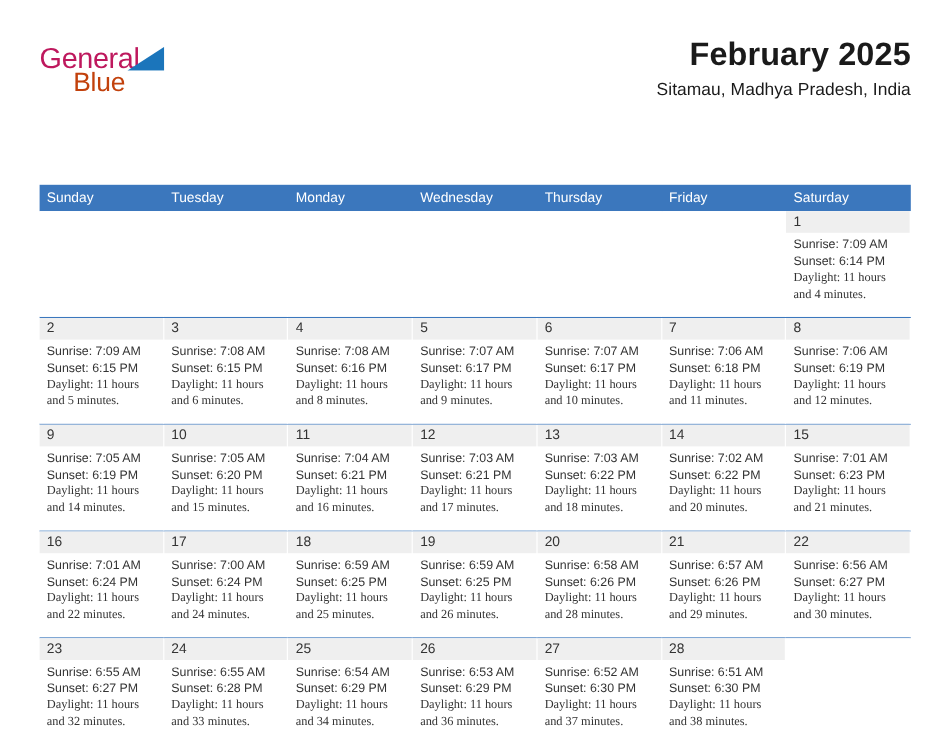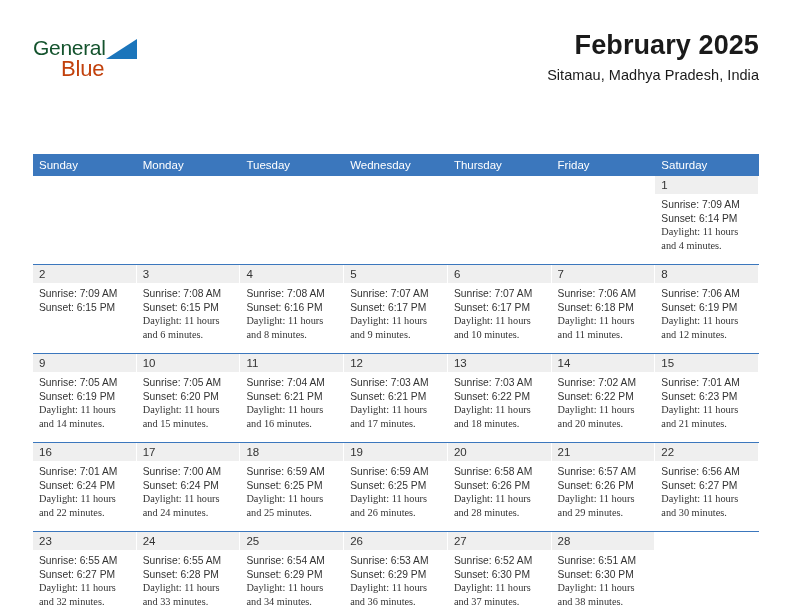--- a/index.html
+++ b/index.html
@@ -29,23 +29,23 @@
     position: absolute;
     left: 0;
     top: 8px;
     width: 120px;
     height: 48px;
   }
   .logo-general {
     position: absolute;
     left: 0;
     top: 0;
-    font-size: 21px;
+    font-size: 24px;
     letter-spacing: -0.3px;
-    color: #14532d;
+    color: #be185d;
     font-family: "Liberation Sans", sans-serif;
   }
   .logo-tri {
     position: absolute;
     left: 73px;
     top: 3px;
     width: 31px;
     height: 20px;
     background: #1b75bb;
     clip-path: polygon(0 100%, 100% 0, 100% 100%);
@@ -159,22 +159,22 @@
     <div class="title-wrap">
       <div class="cal-title">February 2025</div>
       <div class="cal-subtitle">Sitamau, Madhya Pradesh, India</div>
     </div>
 
   </div>
 
   <div class="calendar">
     <div class="weekdays">
         <div class="weekday">Sunday</div>
+        <div class="weekday">Tuesday</div>
         <div class="weekday">Monday</div>
-        <div class="weekday">Tuesday</div>
         <div class="weekday">Wednesday</div>
         <div class="weekday">Thursday</div>
         <div class="weekday">Friday</div>
         <div class="weekday">Saturday</div>
       </div>
     <div id="weeks-container">
         <div class="week">
           <div class="day">
             <div class="daynum-band">
               <span class="daynum"></span>
@@ -217,20 +217,21 @@
           </div>
         </div>
         <div class="week">
           <div class="day filled">
             <div class="daynum-band">
               <span class="daynum">2</span>
             </div>
             <div class="info">
               <div>Sunrise: 7:09 AM</div>
               <div>Sunset: 6:15 PM</div>
+              <div class="daylight">Daylight: 11 hours and 5 minutes.</div>
             </div>
           </div>
           <div class="day filled">
             <div class="daynum-band">
               <span class="daynum">3</span>
             </div>
             <div class="info">
               <div>Sunrise: 7:08 AM</div>
               <div>Sunset: 6:15 PM</div>
               <div class="daylight">Daylight: 11 hours and 6 minutes.</div>

